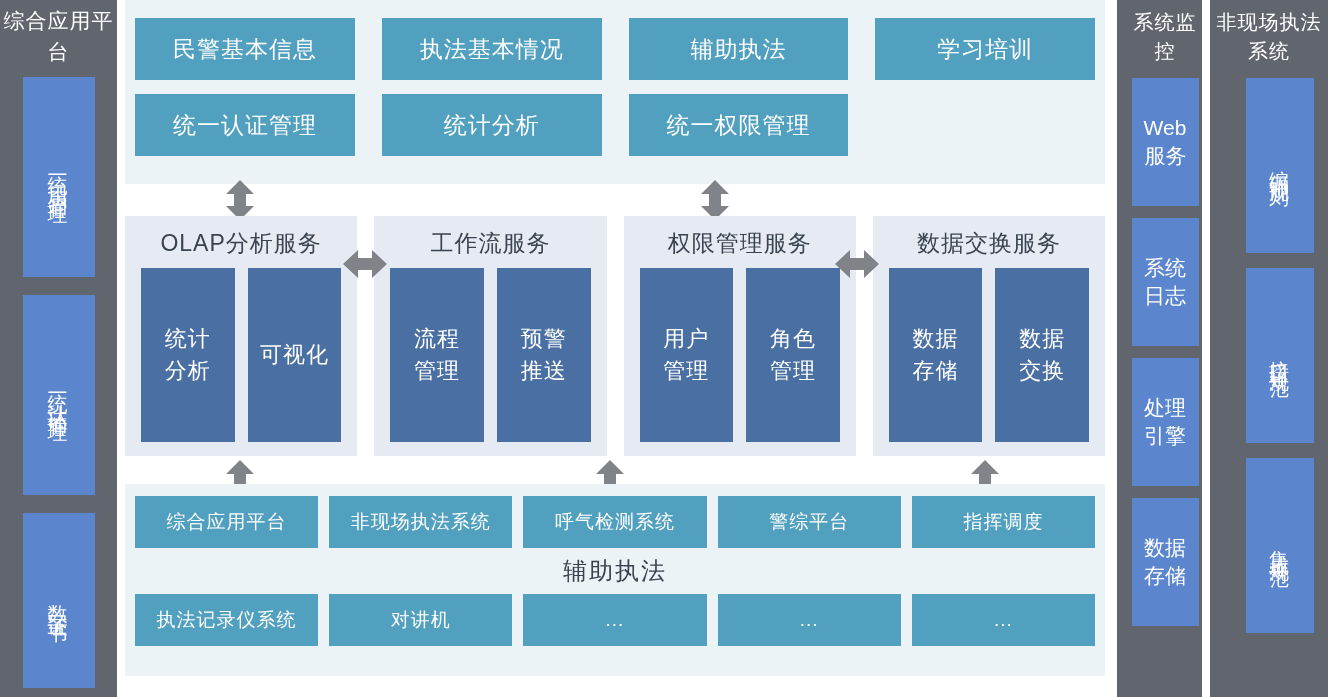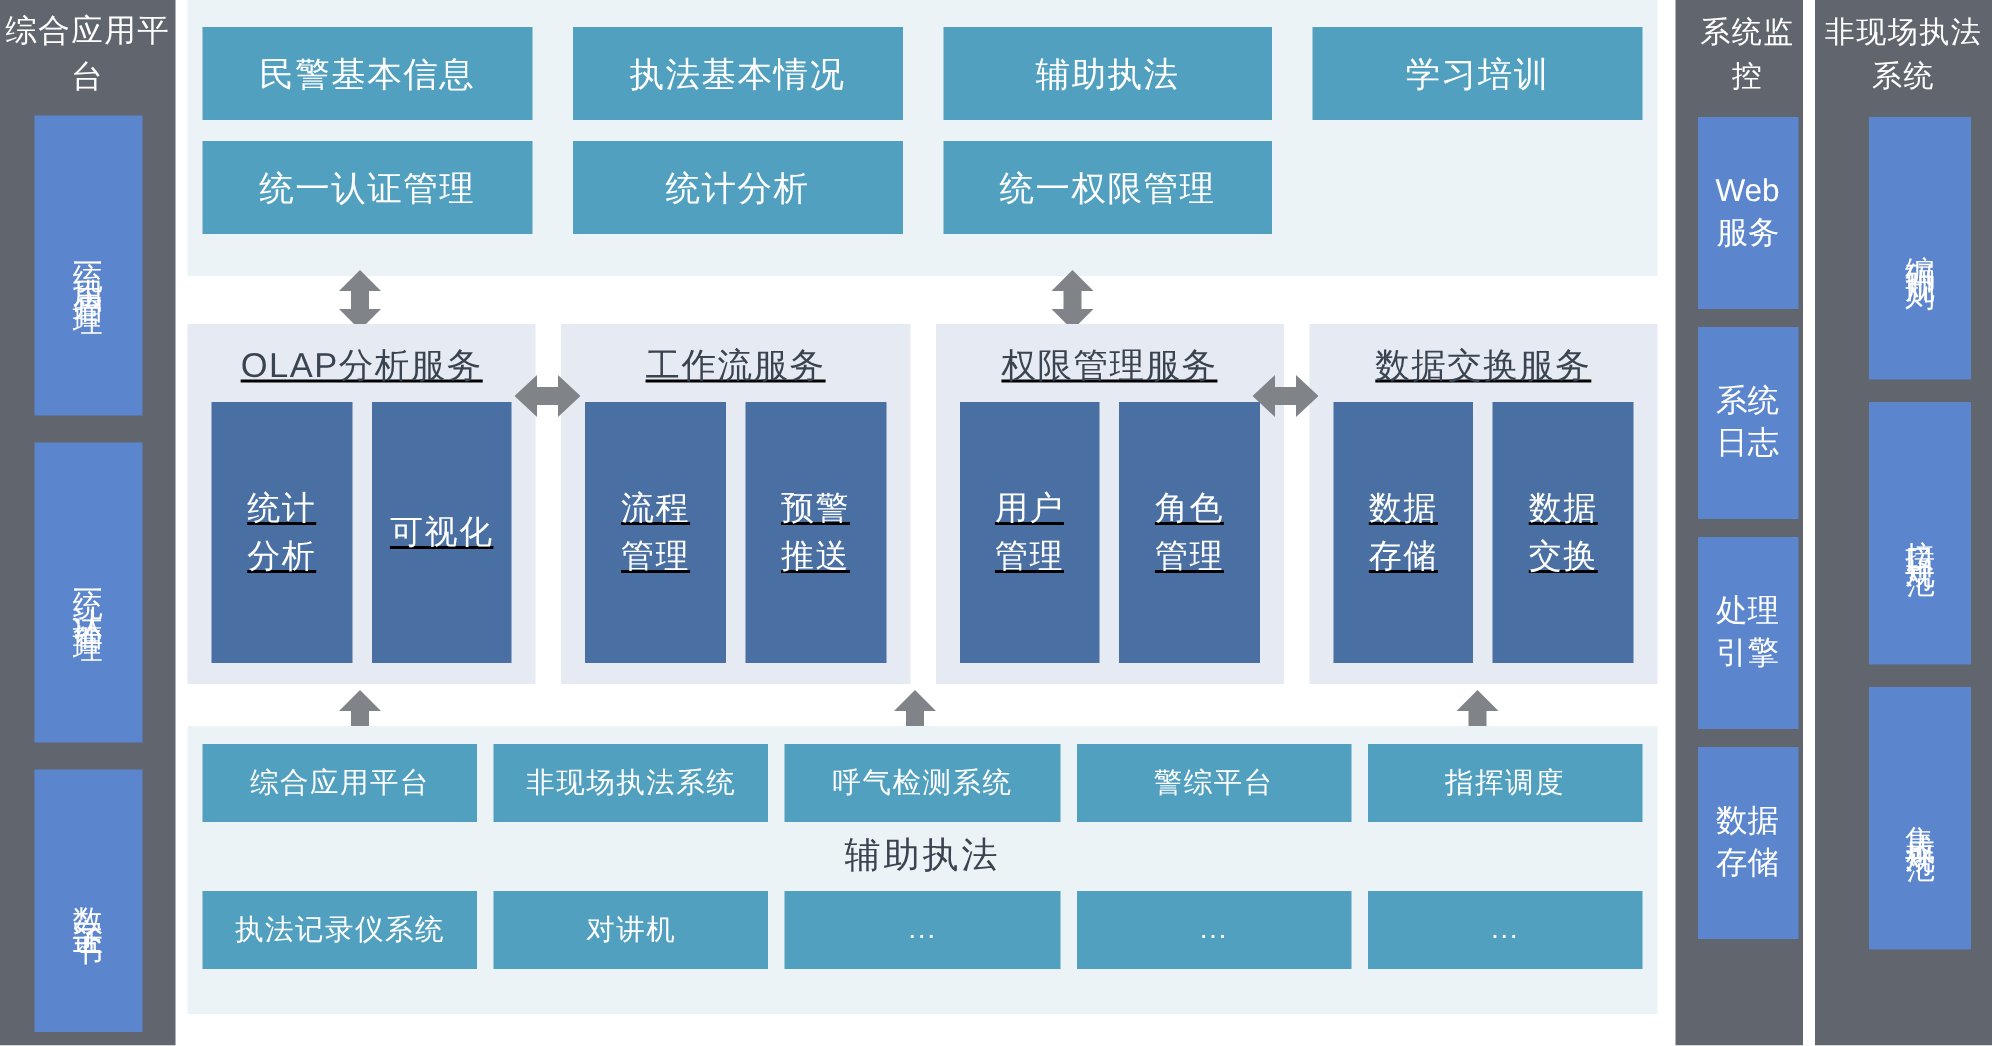--- a/index.html
+++ b/index.html
@@ -101,21 +101,20 @@
     text-align: center;
   }
 
   
   #svc-layer {
     position: absolute;
     left: 0; top: 216px;
     width: 980px; height: 240px;
     display: flex;
     gap: 17px;
-    text-decoration: underline;
   }
   .svc-panel {
     background: #e6eaf3;
     flex: 1;
     display: flex;
     flex-direction: column;
     align-items: center;
     padding: 10px 16px 14px 16px;
   }
   .svc-title {

